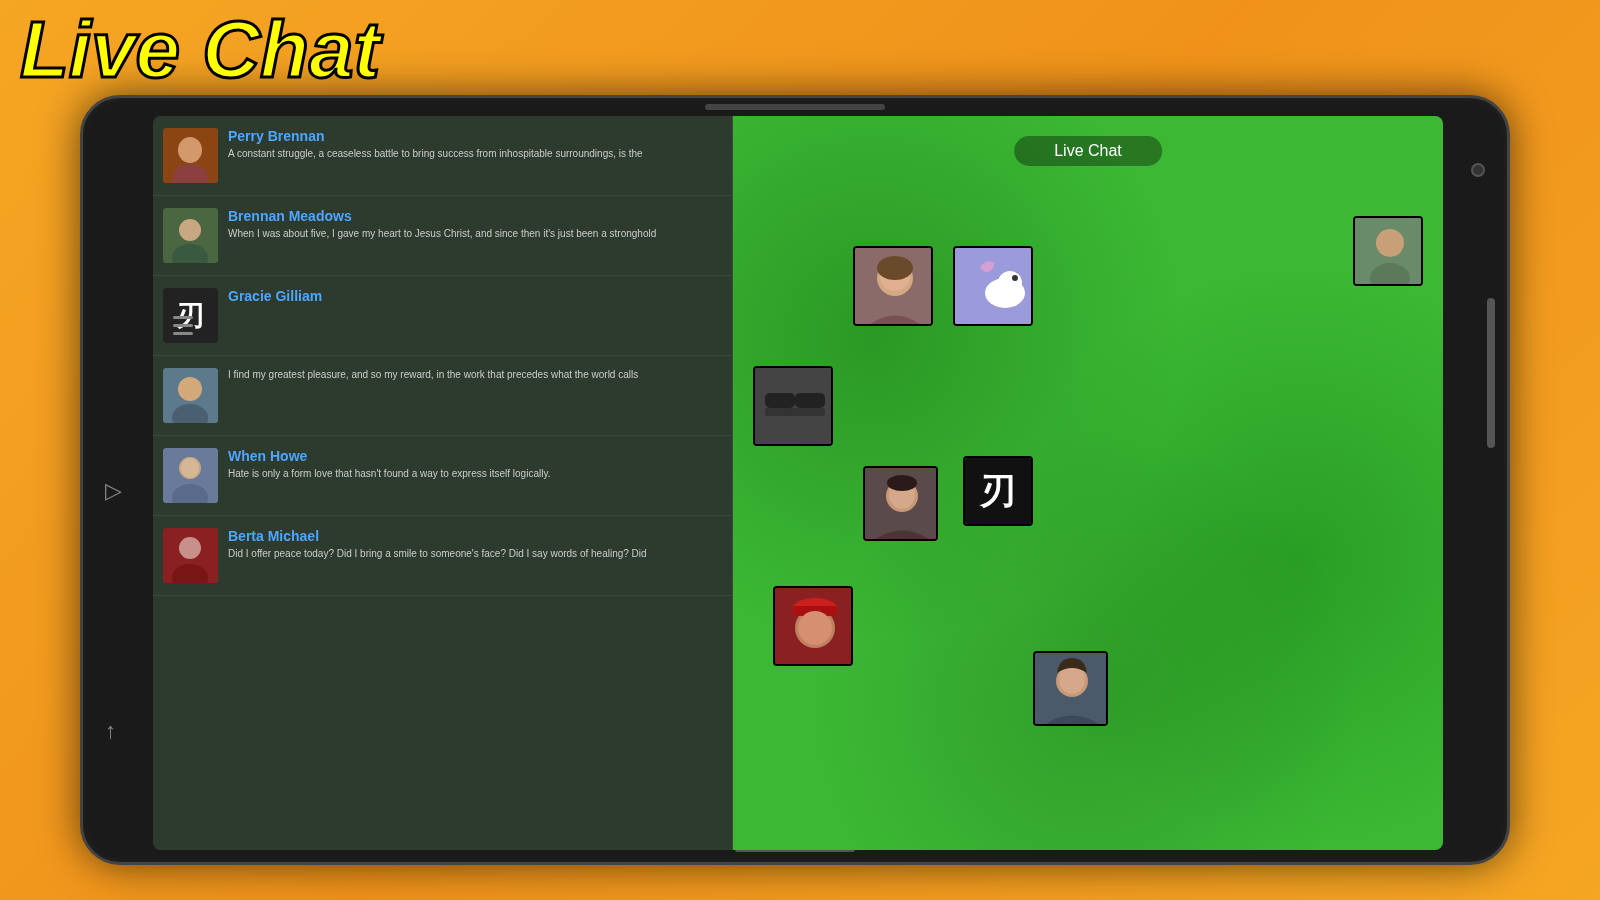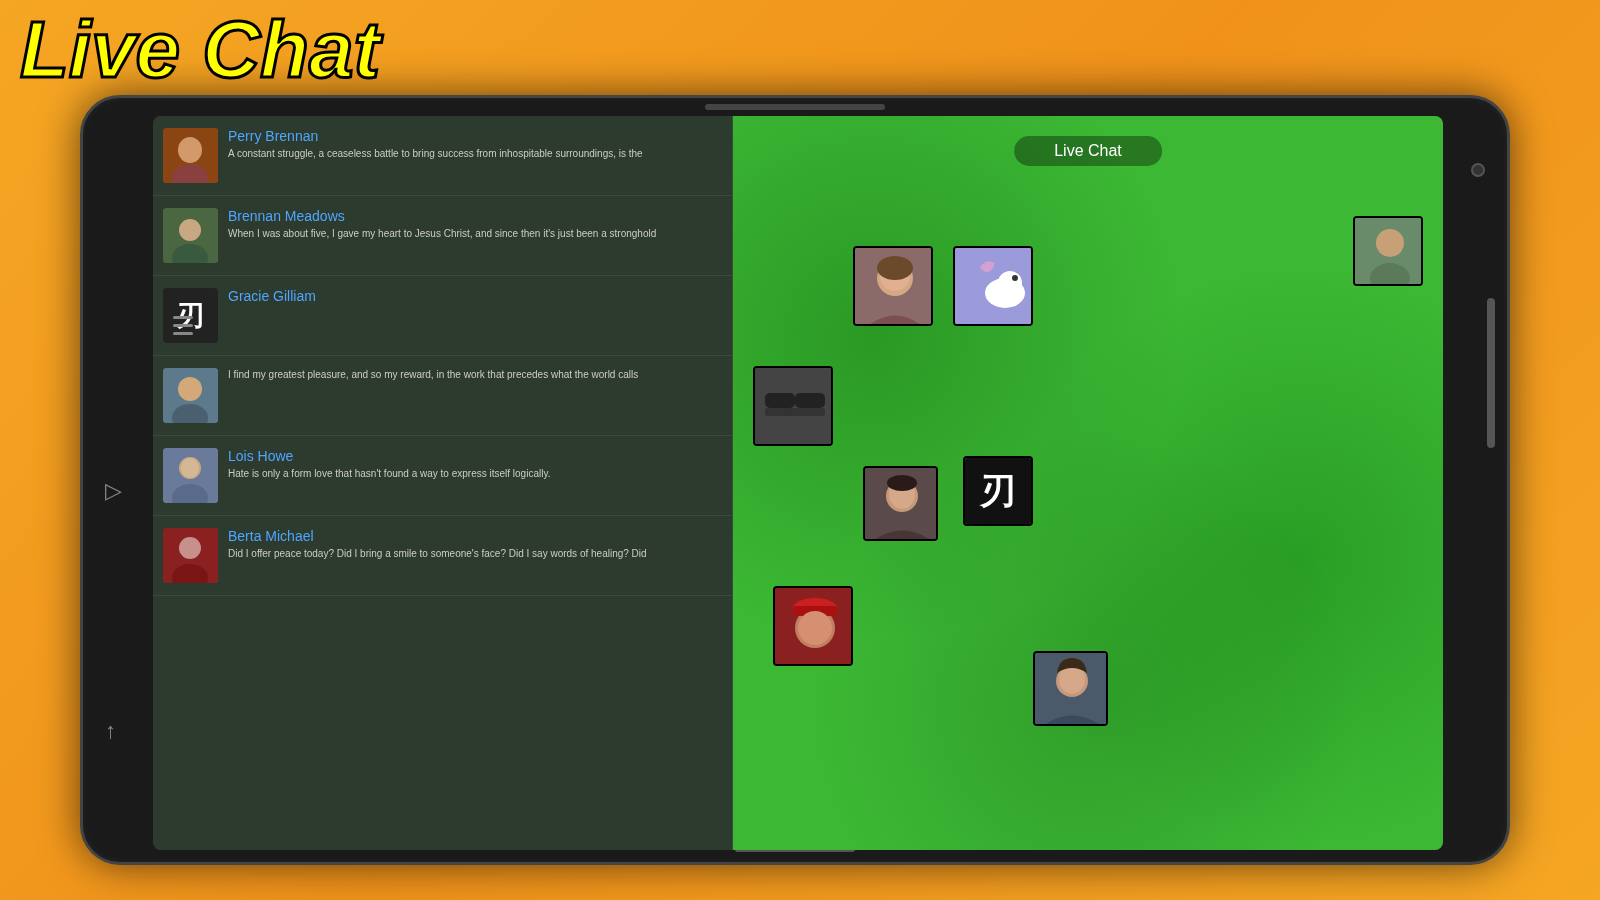--- a/index.html
+++ b/index.html
@@ -157,21 +157,21 @@
     }
 
     .chat-info {
       flex: 1;
       min-width: 0;
     }
 
     .chat-name {
       color: #4da6ff;
       font-size: 14px;
-      font-weight: normal;
+      font-weight: bold;
       margin-bottom: 3px;
     }
 
     .chat-message {
       color: #ccc;
       font-size: 10px;
       line-height: 1.4;
       white-space: normal;
     }
 
@@ -391,21 +391,21 @@
       <div class="chat-item">
         <div class="avatar avatar-lois">
           <svg width="55" height="55" viewBox="0 0 55 55">
             <rect width="55" height="55" fill="#6a7a9a"></rect>
             <circle cx="27" cy="20" r="11" fill="#C8A882"></circle>
             <ellipse cx="27" cy="50" rx="18" ry="14" fill="#5a6a8a"></ellipse>
             <ellipse cx="27" cy="20" rx="9" ry="10" fill="#D4B896"></ellipse>
           </svg>
         </div>
         <div class="chat-info">
-          <div class="chat-name">Lois Howe</div>
+          <div class="chat-name">When Howe</div>
           <div class="chat-message">Hate is only a form love that hasn't found a way to express itself logically.</div>
         </div>
       </div>
 
       <div class="chat-item">
         <div class="avatar avatar-berta">
           <svg width="55" height="55" viewBox="0 0 55 55">
             <rect width="55" height="55" fill="#8B2020"></rect>
             <circle cx="27" cy="20" r="11" fill="#C8908A"></circle>
             <ellipse cx="27" cy="50" rx="18" ry="14" fill="#7a1515"></ellipse>

